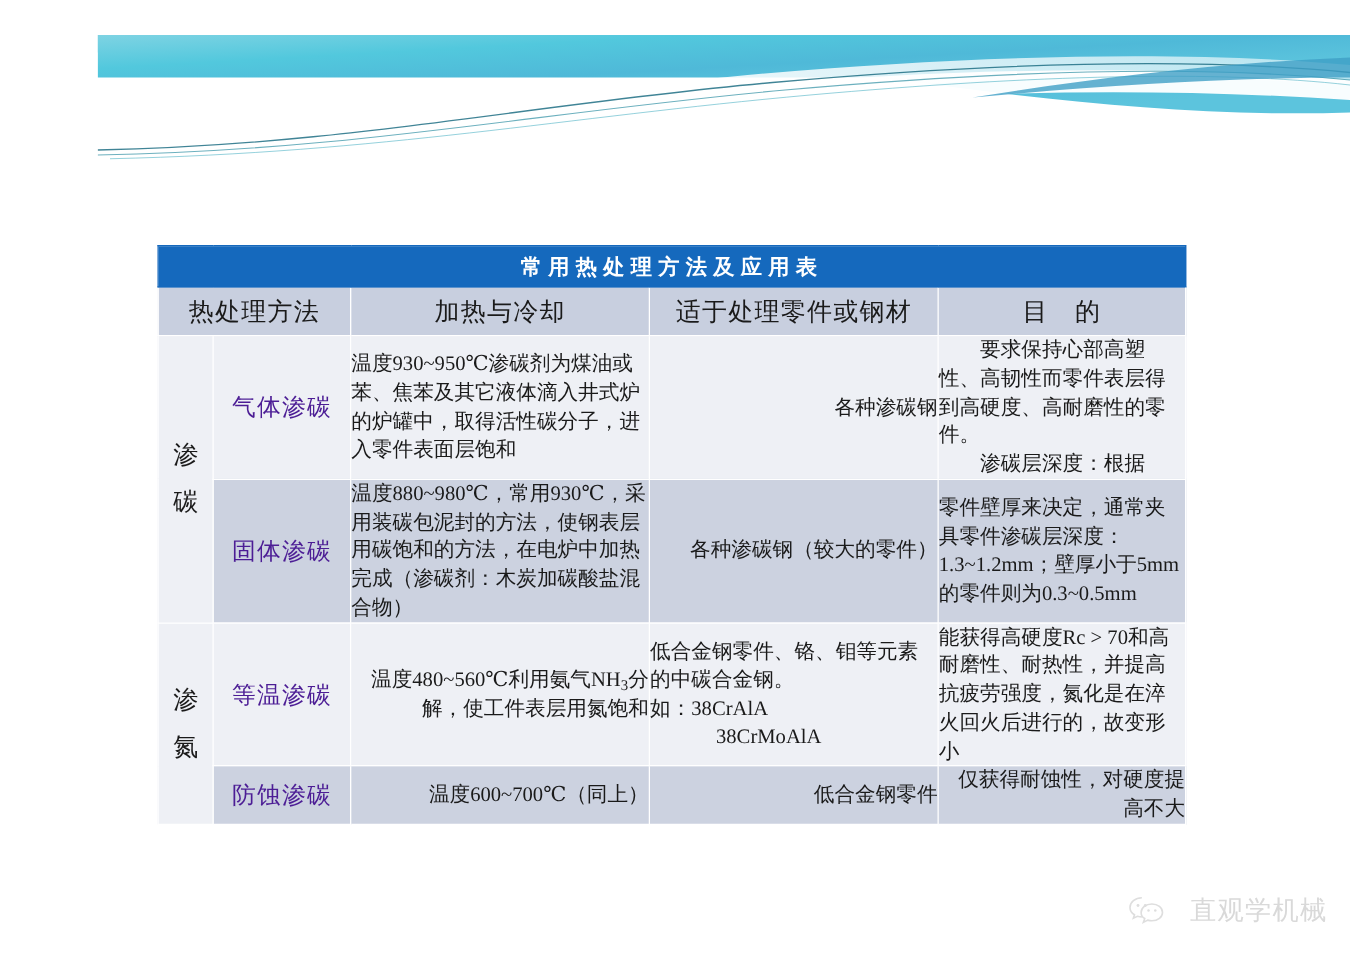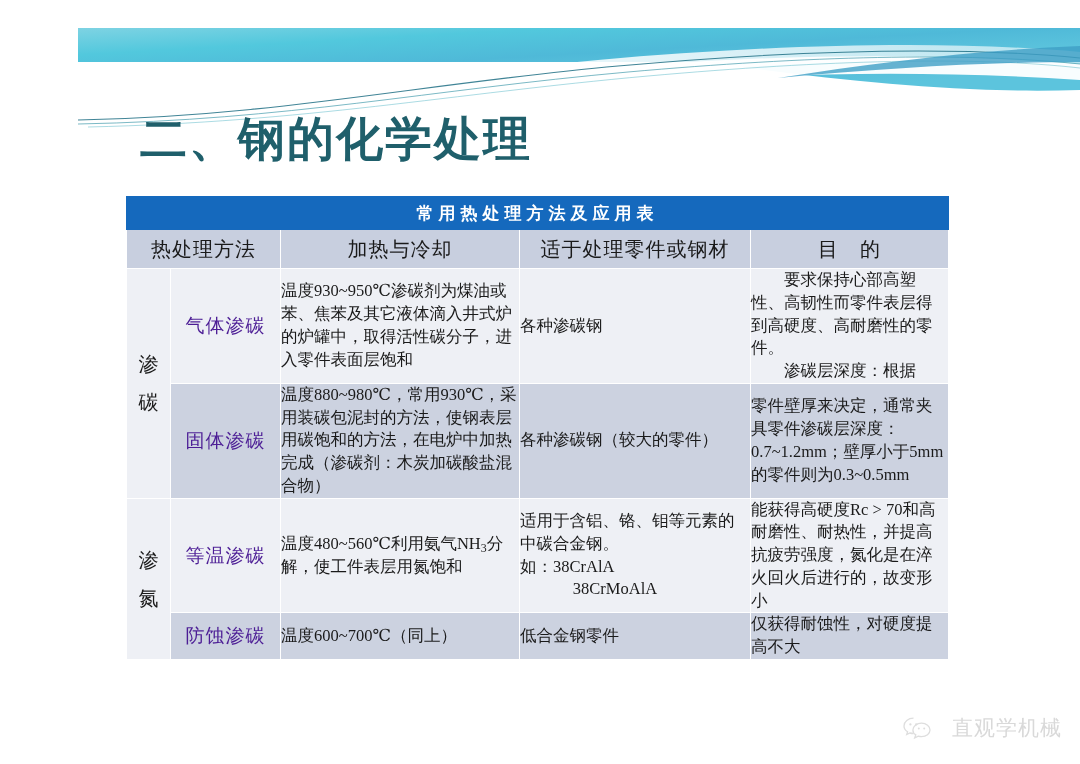--- a/index.html
+++ b/index.html
@@ -101,21 +101,21 @@
     color: #4c1d95;
     letter-spacing: 1px;
   }
   .body-cell {
     font-size: 16.5px;
     line-height: 1.38;
     color: #1a1a1a;
     padding: 7px 8px 7px 9px;
     text-align: left;
   }
-  .body-cell.mid { vertical-align: middle; }
+  .body-cell.mid { vertical-align: middle; text-align: right; }
   .body-cell.top { vertical-align: top; }
   .body-cell p { margin: 0; }
   .indent2 { text-indent: 2em; }
   .indent4 { padding-left: 3.2em; }
   sub { font-size: 0.72em; vertical-align: baseline; position: relative; top: 0.28em; }
   .latin { font-family: "Liberation Serif", "DejaVu Serif", serif; }
 
   
   #watermark {
     position: absolute;
@@ -167,21 +167,20 @@
       <path d="M0,92 C200,88 340,56 540,38 C720,22 880,18 1002,30" fill="none" stroke="#1f6f84" stroke-width="1.1" opacity="0.85"></path>
       <path d="M0,96 C210,92 350,62 550,44 C730,28 885,24 1002,36" fill="none" stroke="#2d8fa3" stroke-width="0.9" opacity="0.7"></path>
       <path d="M10,99 C230,94 370,66 570,48 C750,32 895,28 1002,40" fill="none" stroke="#4fb3c4" stroke-width="0.8" opacity="0.6"></path>
 
       <path d="M1002,18 C900,22 800,34 700,50 C810,40 910,34 1002,34 Z" fill="#3f9fc6" opacity="0.8"></path>
 
       <path d="M0,100 H1002 V86 C860,90 600,100 0,100 Z" fill="#ffffff"></path>
     </svg>
   </div>
 
-  <div id="page-title">二、钢的化学处理</div>
 
   <table id="heat-table">
     <colgroup>
       <col style="width:44px">
       <col style="width:110px">
       <col style="width:239px">
       <col style="width:231px">
       <col style="width:198px">
     </colgroup>
     <tbody>
@@ -208,35 +207,35 @@
           <p class="indent2">要求保持心部高塑性、高韧性而零件表层得到高硬度、高耐磨性的零件。</p>
           <p class="indent2">渗碳层深度：根据</p>
         </td>
       </tr>
 
       <tr class="row-b">
         <td class="method-cell">固体渗碳</td>
         <td class="body-cell top">温度880~980℃，常用930℃，采用装碳包泥封的方法，使钢表层用碳饱和的方法，在电炉中加热完成（渗碳剂：木炭加碳酸盐混合物）</td>
         <td class="body-cell mid">各种渗碳钢（较大的零件）</td>
         <td class="body-cell top">
-          <p>零件壁厚来决定，通常夹具零件渗碳层深度：0.7~1.2mm；壁厚小于5mm的零件则为0.3~0.5mm</p>
+          <p>零件壁厚来决定，通常夹具零件渗碳层深度：1.3~1.2mm；壁厚小于5mm的零件则为0.3~0.5mm</p>
         </td>
       </tr>
 
       <tr class="row-a">
         <td class="grp-cell" rowspan="2">
           <span>渗</span>
           <span>氮</span>
         </td>
         <td class="method-cell">等温渗碳</td>
         <td class="body-cell mid">
           <p><span>温度480~560℃利用氨气NH</span><sub>3</sub><span>分解，使工件表层用氮饱和</span></p>
         </td>
         <td class="body-cell top">
-          <p>适用于含铝、铬、钼等元素的中碳合金钢。</p>
+          <p>低合金钢零件、铬、钼等元素的中碳合金钢。</p>
           <p class="latin">如：38CrAlA</p>
           <p class="latin indent4">38CrMoAlA</p>
         </td>
         <td class="body-cell top">
           <p>能获得高硬度Rc &gt; 70和高耐磨性、耐热性，并提高抗疲劳强度，氮化是在淬火回火后进行的，故变形小</p>
         </td>
       </tr>
 
       <tr class="row-b">
         <td class="method-cell">防蚀渗碳</td>

